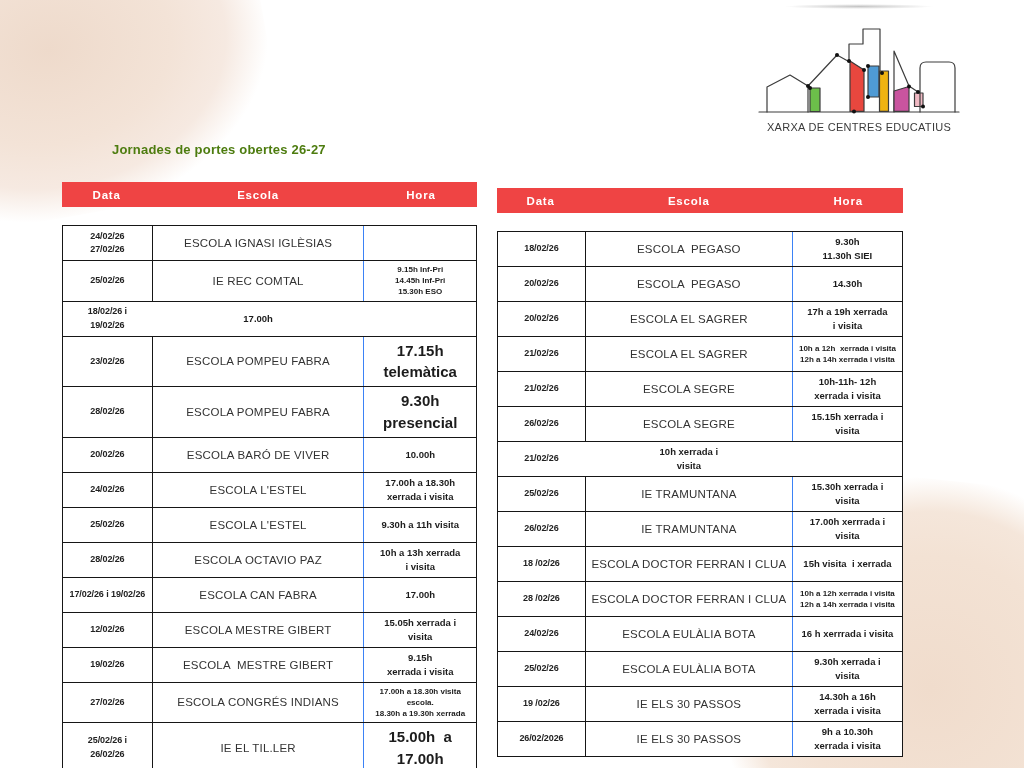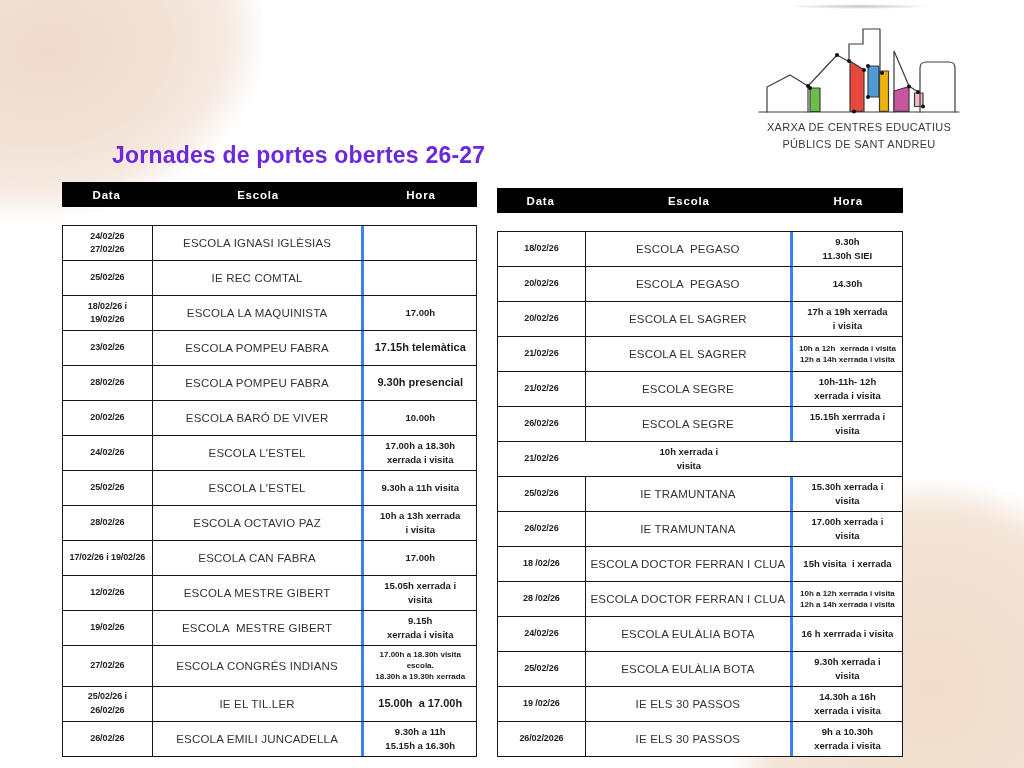--- a/index.html
+++ b/index.html
@@ -16,56 +16,56 @@
     transform:rotate(-10deg);
   }
   #blob-br{
     bottom:-90px;right:-80px;width:380px;height:380px;
     background:
       radial-gradient(ellipse at 55% 55%, #f0dccc 0%, #f3e2d4 45%, rgba(243,226,212,0.85) 60%, rgba(243,226,212,0) 72%);
     transform:rotate(6deg);
   }
   .title{
     position:absolute;left:112px;top:142px;margin:0;z-index:2;
-    font-size:23px;font-weight:bold;color:#6d28d9;letter-spacing:0.2px;
+    font-size:13px;font-weight:bold;color:#4d7c0f;letter-spacing:0.2px;
   }
   .logo{
     position:absolute;left:744px;top:4px;width:230px;text-align:center;z-index:2;
   }
   .logo-shadow{
     width:150px;height:5px;margin:0 auto 10px auto;border-radius:50%;
     background:radial-gradient(ellipse, rgba(110,110,110,0.40) 0%, rgba(110,110,110,0) 70%);
   }
   .logo svg{display:block;margin:0 auto;}
   .logo-text{font-size:11px;color:#3a3a3a;line-height:1.55;letter-spacing:0.3px;}
   .dtable{position:absolute;z-index:2;background:transparent;}
   #table-left{left:62px;top:182px;width:415px;}
   #table-right{left:497px;top:188px;width:406px;}
   .t-header{
     display:grid;grid-template-columns:21.5% 51.5% 27%;
-    background:#000000;color:#ffffff;height:25px;align-items:center;
+    background:#ef4444;color:#ffffff;height:25px;align-items:center;
     font-size:11.5px;font-weight:bold;letter-spacing:0.8px;text-align:center;
   }
   .t-body{border:1px solid #161616;border-top:1px solid #161616;margin-top:18px;background:#fff;}
   .t-row{
     display:grid;grid-template-columns:21.5% 51.5% 27%;
     min-height:34px;border-bottom:1px solid #161616;
   }
   .t-row:last-child{border-bottom:none;}
   .cell{
     display:flex;flex-direction:column;justify-content:center;align-items:center;
     text-align:center;padding:3px 2px;white-space:pre-wrap;
   }
   .date-cell{font-size:9px;font-weight:bold;color:#222;line-height:1.5;letter-spacing:-0.1px;}
   .school-cell{
     font-size:11.5px;color:#333;letter-spacing:0.2px;
-    border-left:1px solid #161616;border-right:3px solid #3b82f6;
+    border-left:1px solid #161616;border-right:1px solid #3b82f6;
   }
   .hours-cell{font-size:9.5px;font-weight:bold;color:#1c1c1c;line-height:1.45;}
-  .hours-cell.hora-big{font-size:11px;}
+  .hours-cell.hora-big{font-size:15px;}
   .hours-cell.hora-small{font-size:8px;line-height:1.4;}
   .hours-cell.hora-top{justify-content:center;}
 </style>
 </head>
 <body>
 
 <div class="blob" id="blob-tl"></div>
 <div class="blob" id="blob-br"></div>
 
 <h1 class="title">Jornades de portes obertes 26-27</h1>
@@ -102,42 +102,41 @@
       <circle cx="115" cy="47" r="2"></circle>
         <circle cx="115" cy="78" r="2"></circle>
       <circle cx="129" cy="54" r="2"></circle>
         <circle cx="156" cy="67.5" r="2"></circle>
       <circle cx="165" cy="73" r="2"></circle>
         <circle cx="170" cy="87.5" r="2"></circle>
     </g>
   </svg>
   <div class="logo-text">
     <div>XARXA DE CENTRES EDUCATIUS</div>
-    <div>PÚBLICS DE SANT ANDREU</div>
   </div>
 </div>
 
 <div class="dtable" id="table-left">
   <div class="t-header">
     <div>Data</div>
     <div>Escola</div>
     <div>Hora</div>
   </div>
   <div class="t-body">
       <div class="t-row">
         <div class="cell date-cell"><div class="line">24/02/26</div><div class="line">27/02/26</div></div>
         <div class="cell school-cell">ESCOLA IGNASI IGLÈSIAS</div>
       </div>
       <div class="t-row">
         <div class="cell date-cell"><div class="line">25/02/26</div></div>
         <div class="cell school-cell">IE REC COMTAL</div>
+        <div class="cell hours-cell hora-small"><div class="line">9.15h Inf-Pri</div><div class="line">14.45h Inf-Pri</div><div class="line">15.30h ESO</div></div>
       </div>
       <div class="t-row">
         <div class="cell date-cell"><div class="line">18/02/26 i</div><div class="line">19/02/26</div></div>
-        <div class="cell school-cell">ESCOLA LA MAQUINISTA</div>
         <div class="cell hours-cell"><div class="line">17.00h</div></div>
       </div>
       <div class="t-row">
         <div class="cell date-cell"><div class="line">23/02/26</div></div>
         <div class="cell school-cell">ESCOLA POMPEU FABRA</div>
         <div class="cell hours-cell hora-big"><div class="line">17.15h telemàtica</div></div>
       </div>
       <div class="t-row">
         <div class="cell date-cell"><div class="line">28/02/26</div></div>
         <div class="cell school-cell">ESCOLA POMPEU FABRA</div>
@@ -224,35 +223,35 @@
         <div class="cell hours-cell hora-small"><div class="line">10h a 12h  xerrada i visita</div><div class="line">12h a 14h xerrada i visita</div></div>
       </div>
       <div class="t-row">
         <div class="cell date-cell"><div class="line">21/02/26</div></div>
         <div class="cell school-cell">ESCOLA SEGRE</div>
         <div class="cell hours-cell"><div class="line">10h-11h- 12h</div><div class="line">xerrada i visita</div></div>
       </div>
       <div class="t-row">
         <div class="cell date-cell"><div class="line">26/02/26</div></div>
         <div class="cell school-cell">ESCOLA SEGRE</div>
-        <div class="cell hours-cell"><div class="line">15.15h xerrrada i</div><div class="line">visita</div></div>
+        <div class="cell hours-cell"><div class="line">15.15h xerrada i</div><div class="line">visita</div></div>
       </div>
       <div class="t-row">
         <div class="cell date-cell"><div class="line">21/02/26</div></div>
         <div class="cell hours-cell"><div class="line">10h xerrada i</div><div class="line">visita</div></div>
       </div>
       <div class="t-row">
         <div class="cell date-cell"><div class="line">25/02/26</div></div>
         <div class="cell school-cell">IE TRAMUNTANA</div>
         <div class="cell hours-cell"><div class="line">15.30h xerrada i</div><div class="line">visita</div></div>
       </div>
       <div class="t-row">
         <div class="cell date-cell"><div class="line">26/02/26</div></div>
         <div class="cell school-cell">IE TRAMUNTANA</div>
-        <div class="cell hours-cell"><div class="line">17.00h xerrada i</div><div class="line">visita</div></div>
+        <div class="cell hours-cell"><div class="line">17.00h xerrrada i</div><div class="line">visita</div></div>
       </div>
       <div class="t-row">
         <div class="cell date-cell"><div class="line">18 /02/26</div></div>
         <div class="cell school-cell">ESCOLA DOCTOR FERRAN I CLUA</div>
         <div class="cell hours-cell"><div class="line">15h visita  i xerrada</div></div>
       </div>
       <div class="t-row">
         <div class="cell date-cell"><div class="line">28 /02/26</div></div>
         <div class="cell school-cell">ESCOLA DOCTOR FERRAN I CLUA</div>
         <div class="cell hours-cell hora-small"><div class="line">10h a 12h xerrada i visita</div><div class="line">12h a 14h xerrada i visita</div></div>

